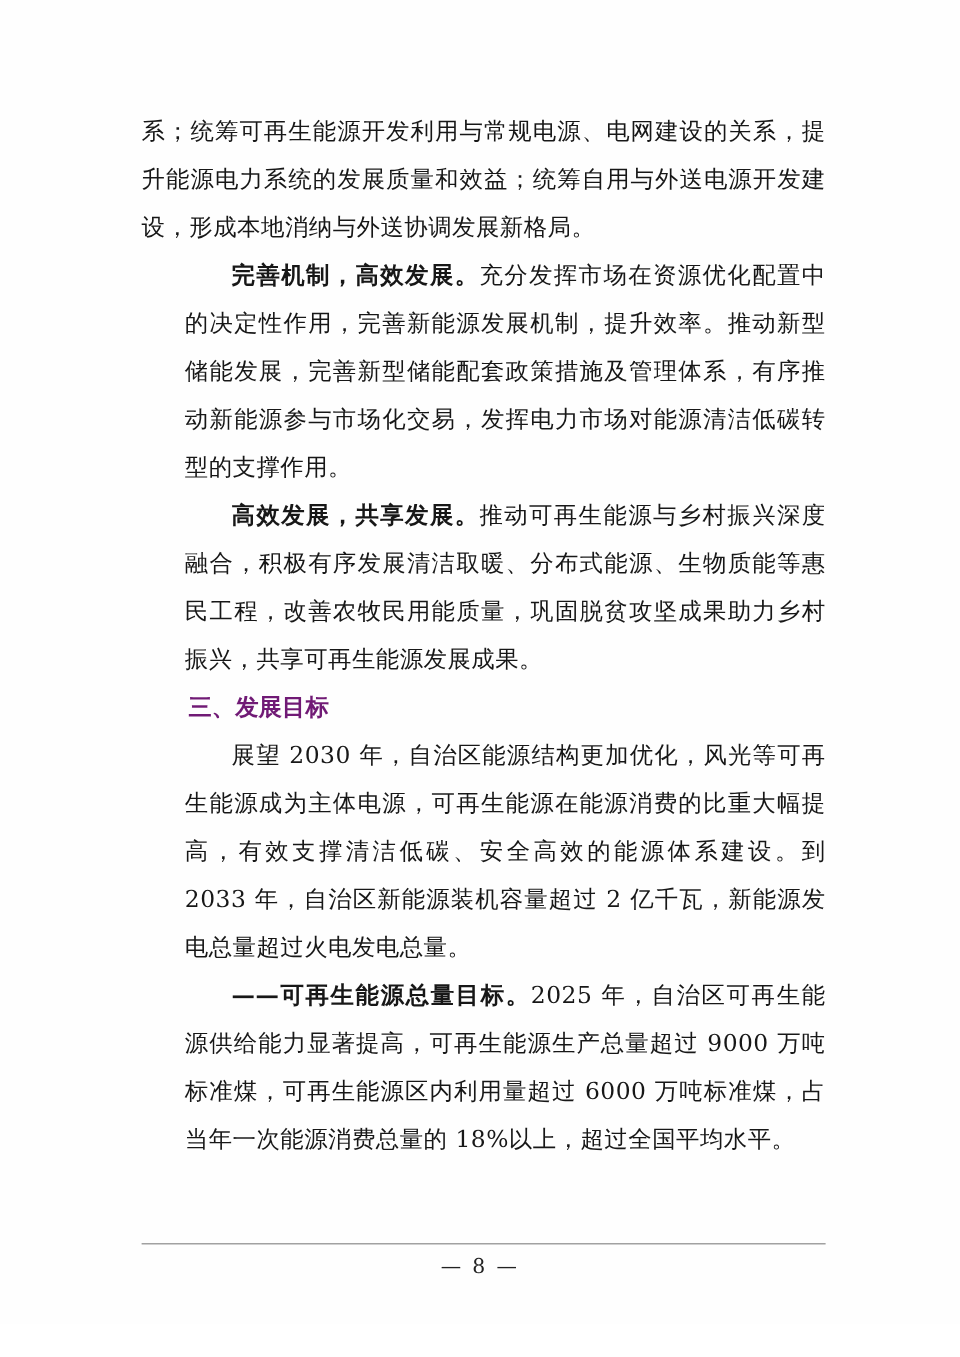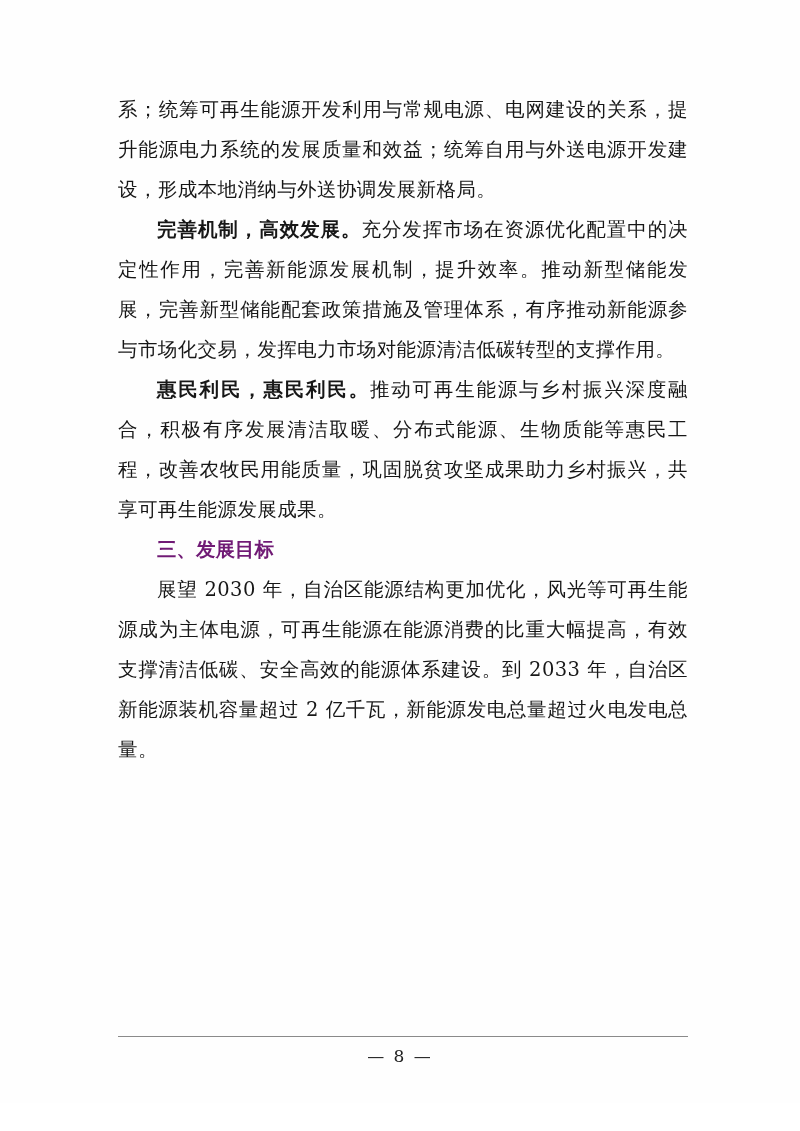--- a/index.html
+++ b/index.html
@@ -34,20 +34,21 @@
     font-size: 19.5px;
     line-height: 40px;
     text-align: justify;
     text-justify: inter-ideograph;
     letter-spacing: 0.4px;
     margin: 0;
     color: #171717;
   }
   .indent {
     text-indent: 39px;
+    margin-left: 36px;
   }
   .bold {
     font-weight: bold;
   }
   .heading {
     font-size: 19.5px;
     line-height: 40px;
     font-weight: bold;
     text-indent: 39px;
     margin: 0;
@@ -75,25 +76,26 @@
 </head>
 <body>
 
 <div class="page">
   <div class="content">
 
     <p class="para">系；统筹可再生能源开发利用与常规电源、电网建设的关系，提升能源电力系统的发展质量和效益；统筹自用与外送电源开发建设，形成本地消纳与外送协调发展新格局。</p>
 
     <p class="para indent"><span class="bold">完善机制，高效发展。</span><span>充分发挥市场在资源优化配置中的决定性作用，完善新能源发展机制，提升效率。推动新型储能发展，完善新型储能配套政策措施及管理体系，有序推动新能源参与市场化交易，发挥电力市场对能源清洁低碳转型的支撑作用。</span></p>
 
-    <p class="para indent"><span class="bold">惠民利民，惠民利民。</span><span>推动可再生能源与乡村振兴深度融合，积极有序发展清洁取暖、分布式能源、生物质能等惠民工程，改善农牧民用能质量，巩固脱贫攻坚成果助力乡村振兴，共享可再生能源发展成果。</span></p>
+    <p class="para indent"><span class="bold">高效发展，共享发展。</span><span>推动可再生能源与乡村振兴深度融合，积极有序发展清洁取暖、分布式能源、生物质能等惠民工程，改善农牧民用能质量，巩固脱贫攻坚成果助力乡村振兴，共享可再生能源发展成果。</span></p>
 
     <p class="heading">三、发展目标</p>
 
     <p class="para indent">展望 2030 年，自治区能源结构更加优化，风光等可再生能源成为主体电源，可再生能源在能源消费的比重大幅提高，有效支撑清洁低碳、安全高效的能源体系建设。到 2033 年，自治区新能源装机容量超过 2 亿千瓦，新能源发电总量超过火电发电总量。</p>
 
 
+    <p class="para indent"><span class="bold">——可再生能源总量目标。</span><span>2025 年，自治区可再生能源供给能力显著提高，可再生能源生产总量超过 9000 万吨标准煤，可再生能源区内利用量超过 6000 万吨标准煤，占当年一次能源消费总量的 18%以上，超过全国平均水平。</span></p>
 
   </div>
 
   <div class="footer-rule"></div>
   <div class="page-number">— 8 —</div>
 </div>
 
 </body></html>

